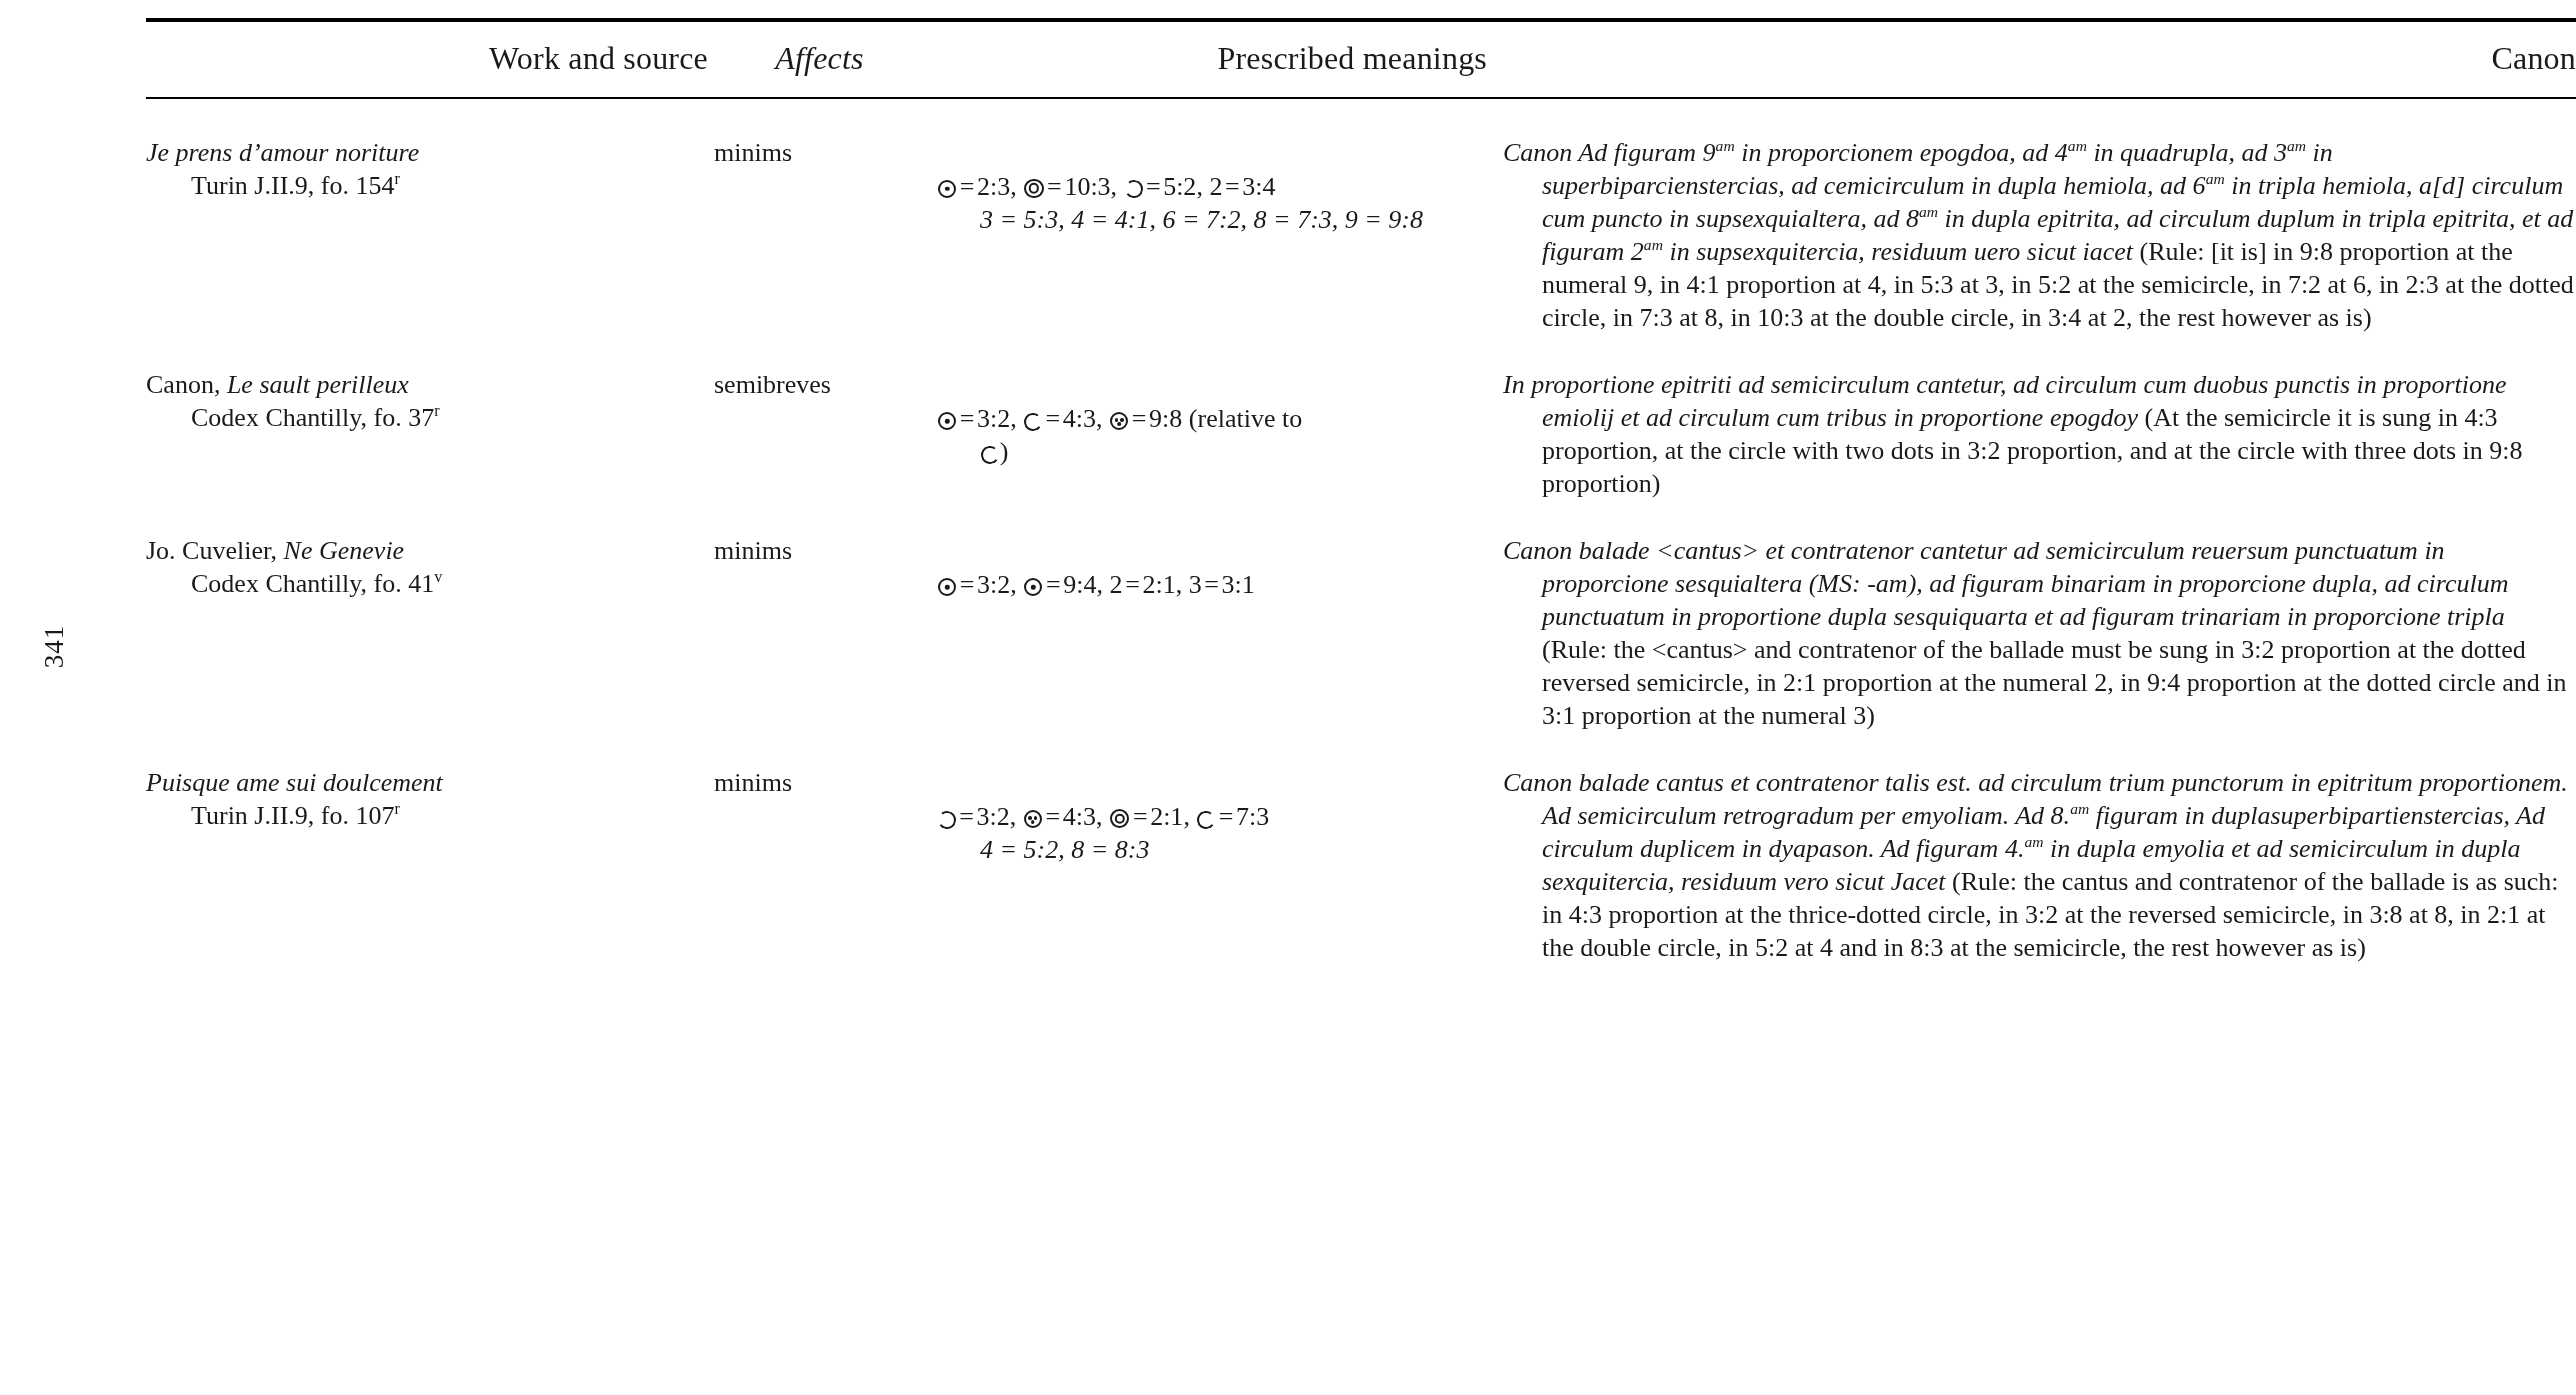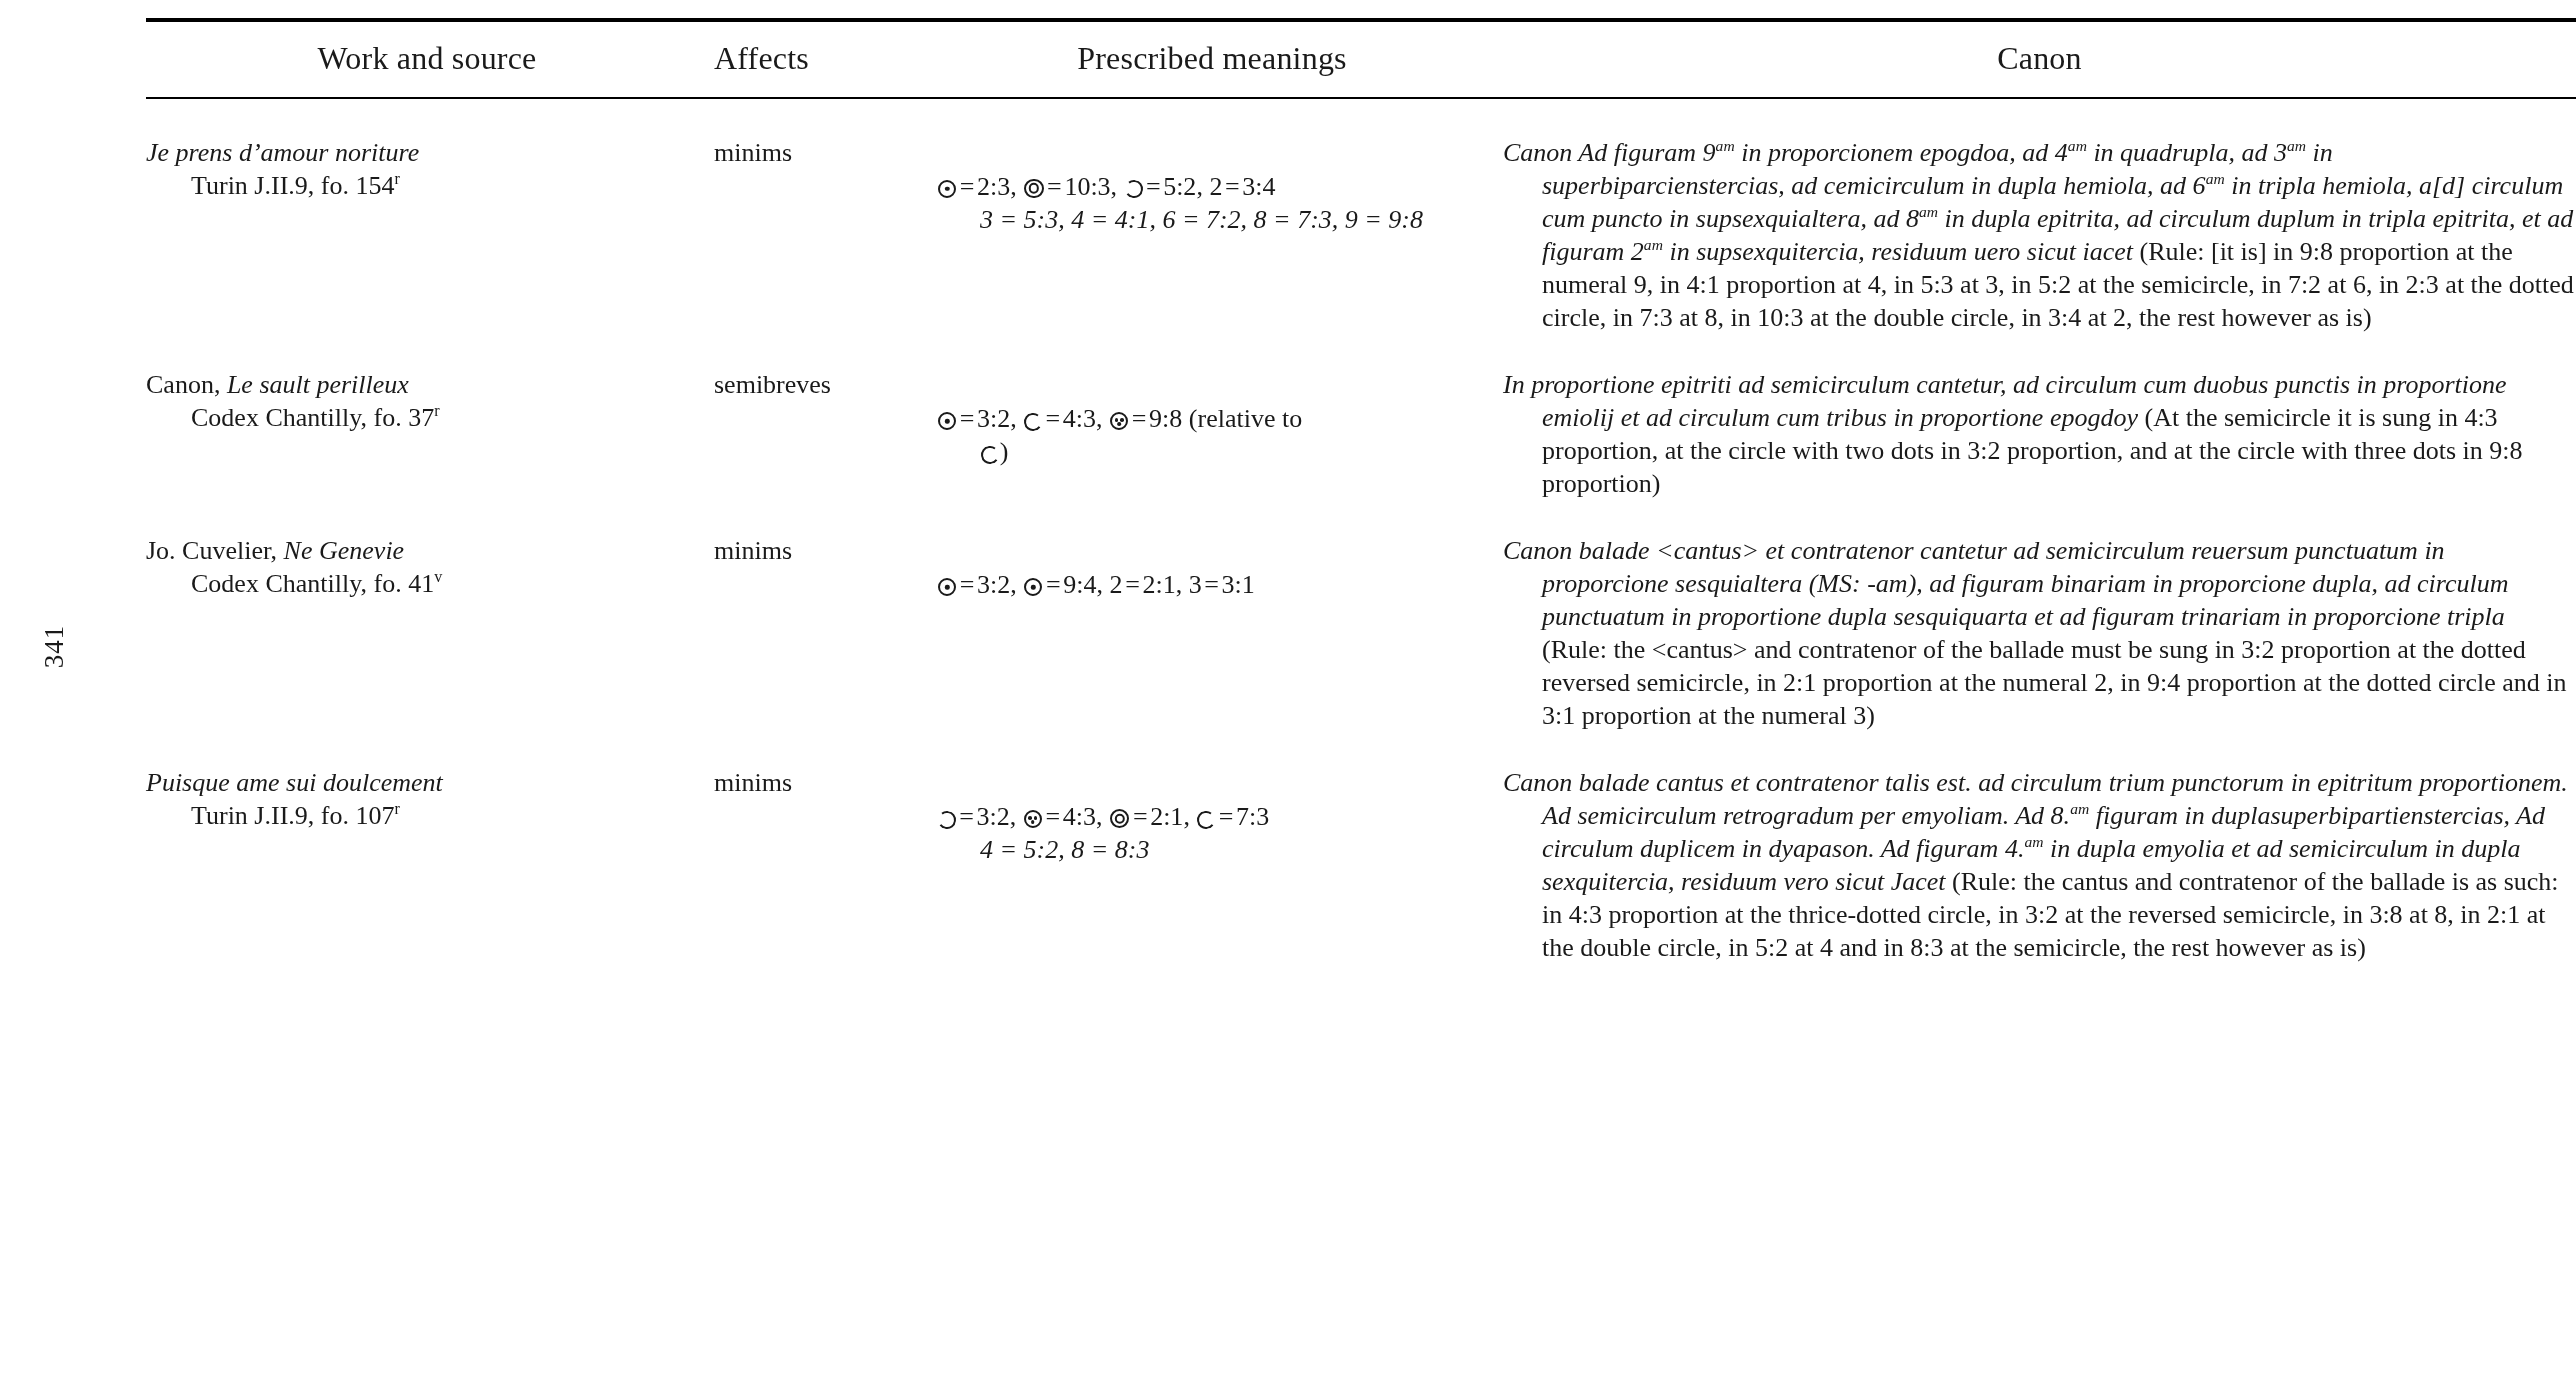--- a/index.html
+++ b/index.html
@@ -56,27 +56,27 @@
     width: 2430px;
     table-layout: fixed;
   }
   table.tbl col.c-work    { width: 562px; }
   table.tbl col.c-affects { width: 217px; }
   table.tbl col.c-pres    { width: 562px; }
   table.tbl col.c-canon   { width: 1089px; }
 
   thead th {
     font-weight: normal;
-    text-align: center;
+    text-align: right;
     vertical-align: bottom;
     font-size: 32px;
     padding: 18px 0 20px 0;
     letter-spacing: 0.2px;
   }
-  thead th.th-affects { text-align: left; padding-left: 6px; }
+  thead th.th-affects { text-align: center; padding-left: 6px; font-style: italic; }
   thead th.th-pres    { padding-left: 12px; }
   thead th.th-canon   { padding-left: 16px; }
 
   tbody td {
     vertical-align: top;
     font-size: 26px;
     line-height: 1.27;
     padding: 0 0 0 0;
   }
   tbody tr.data-row > td { padding-top: 34px; }

